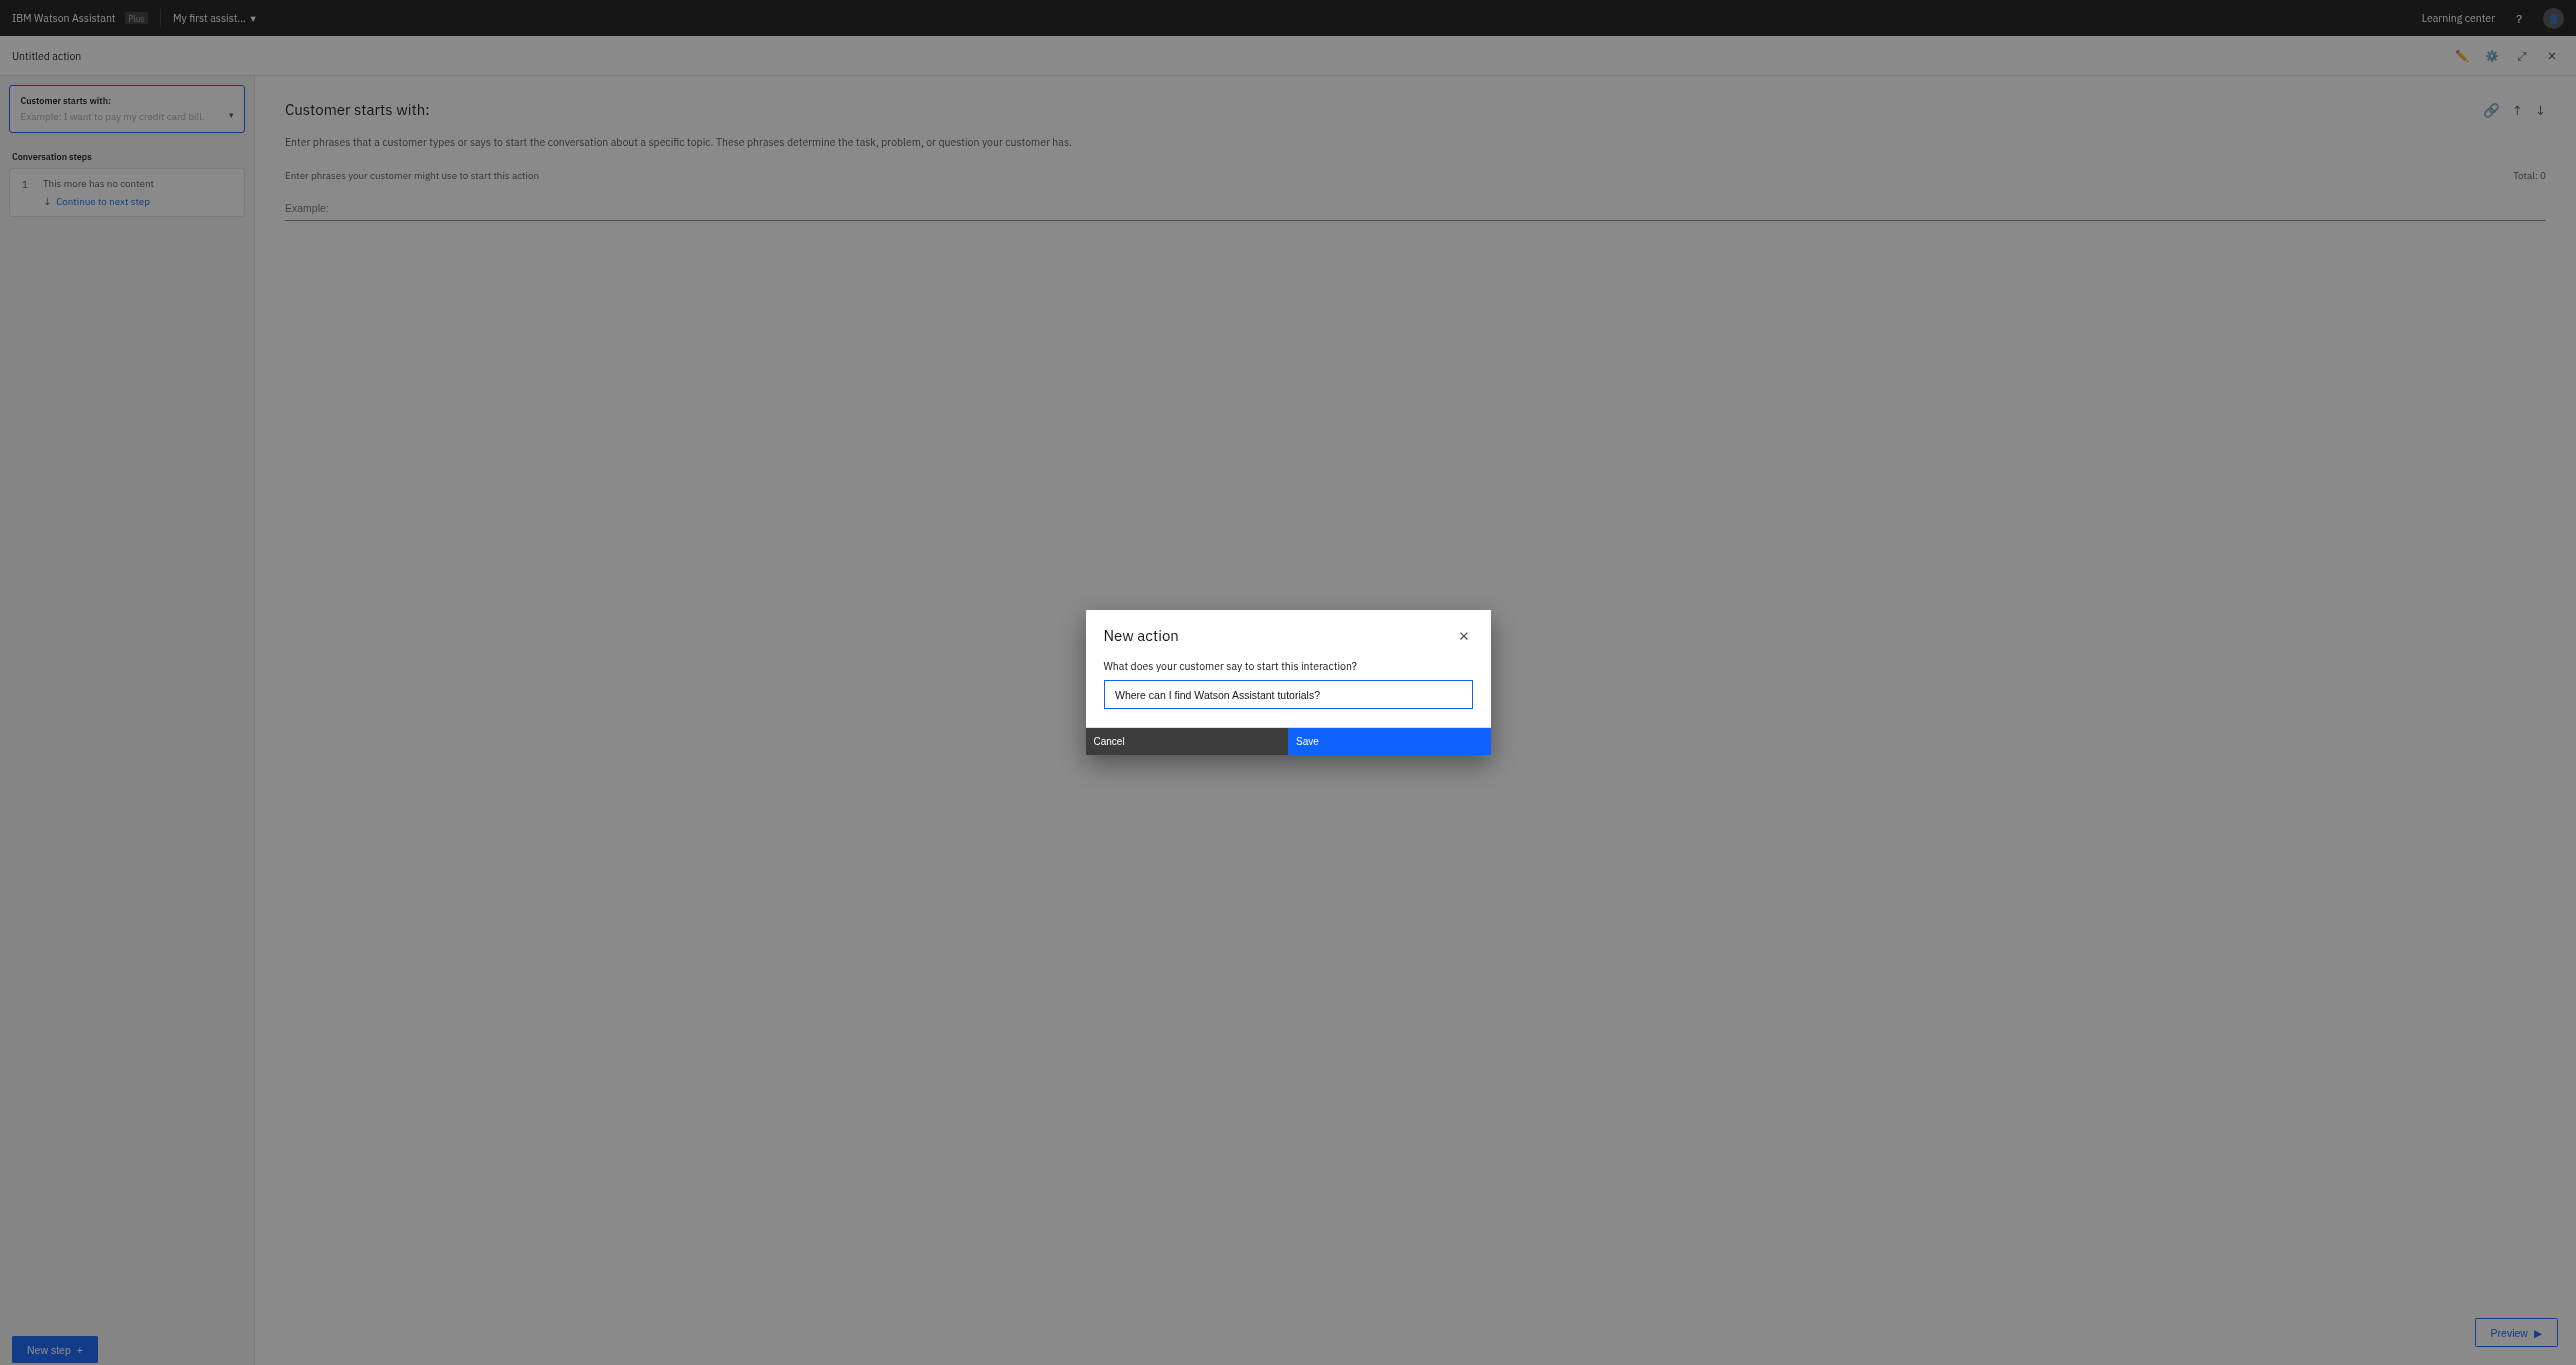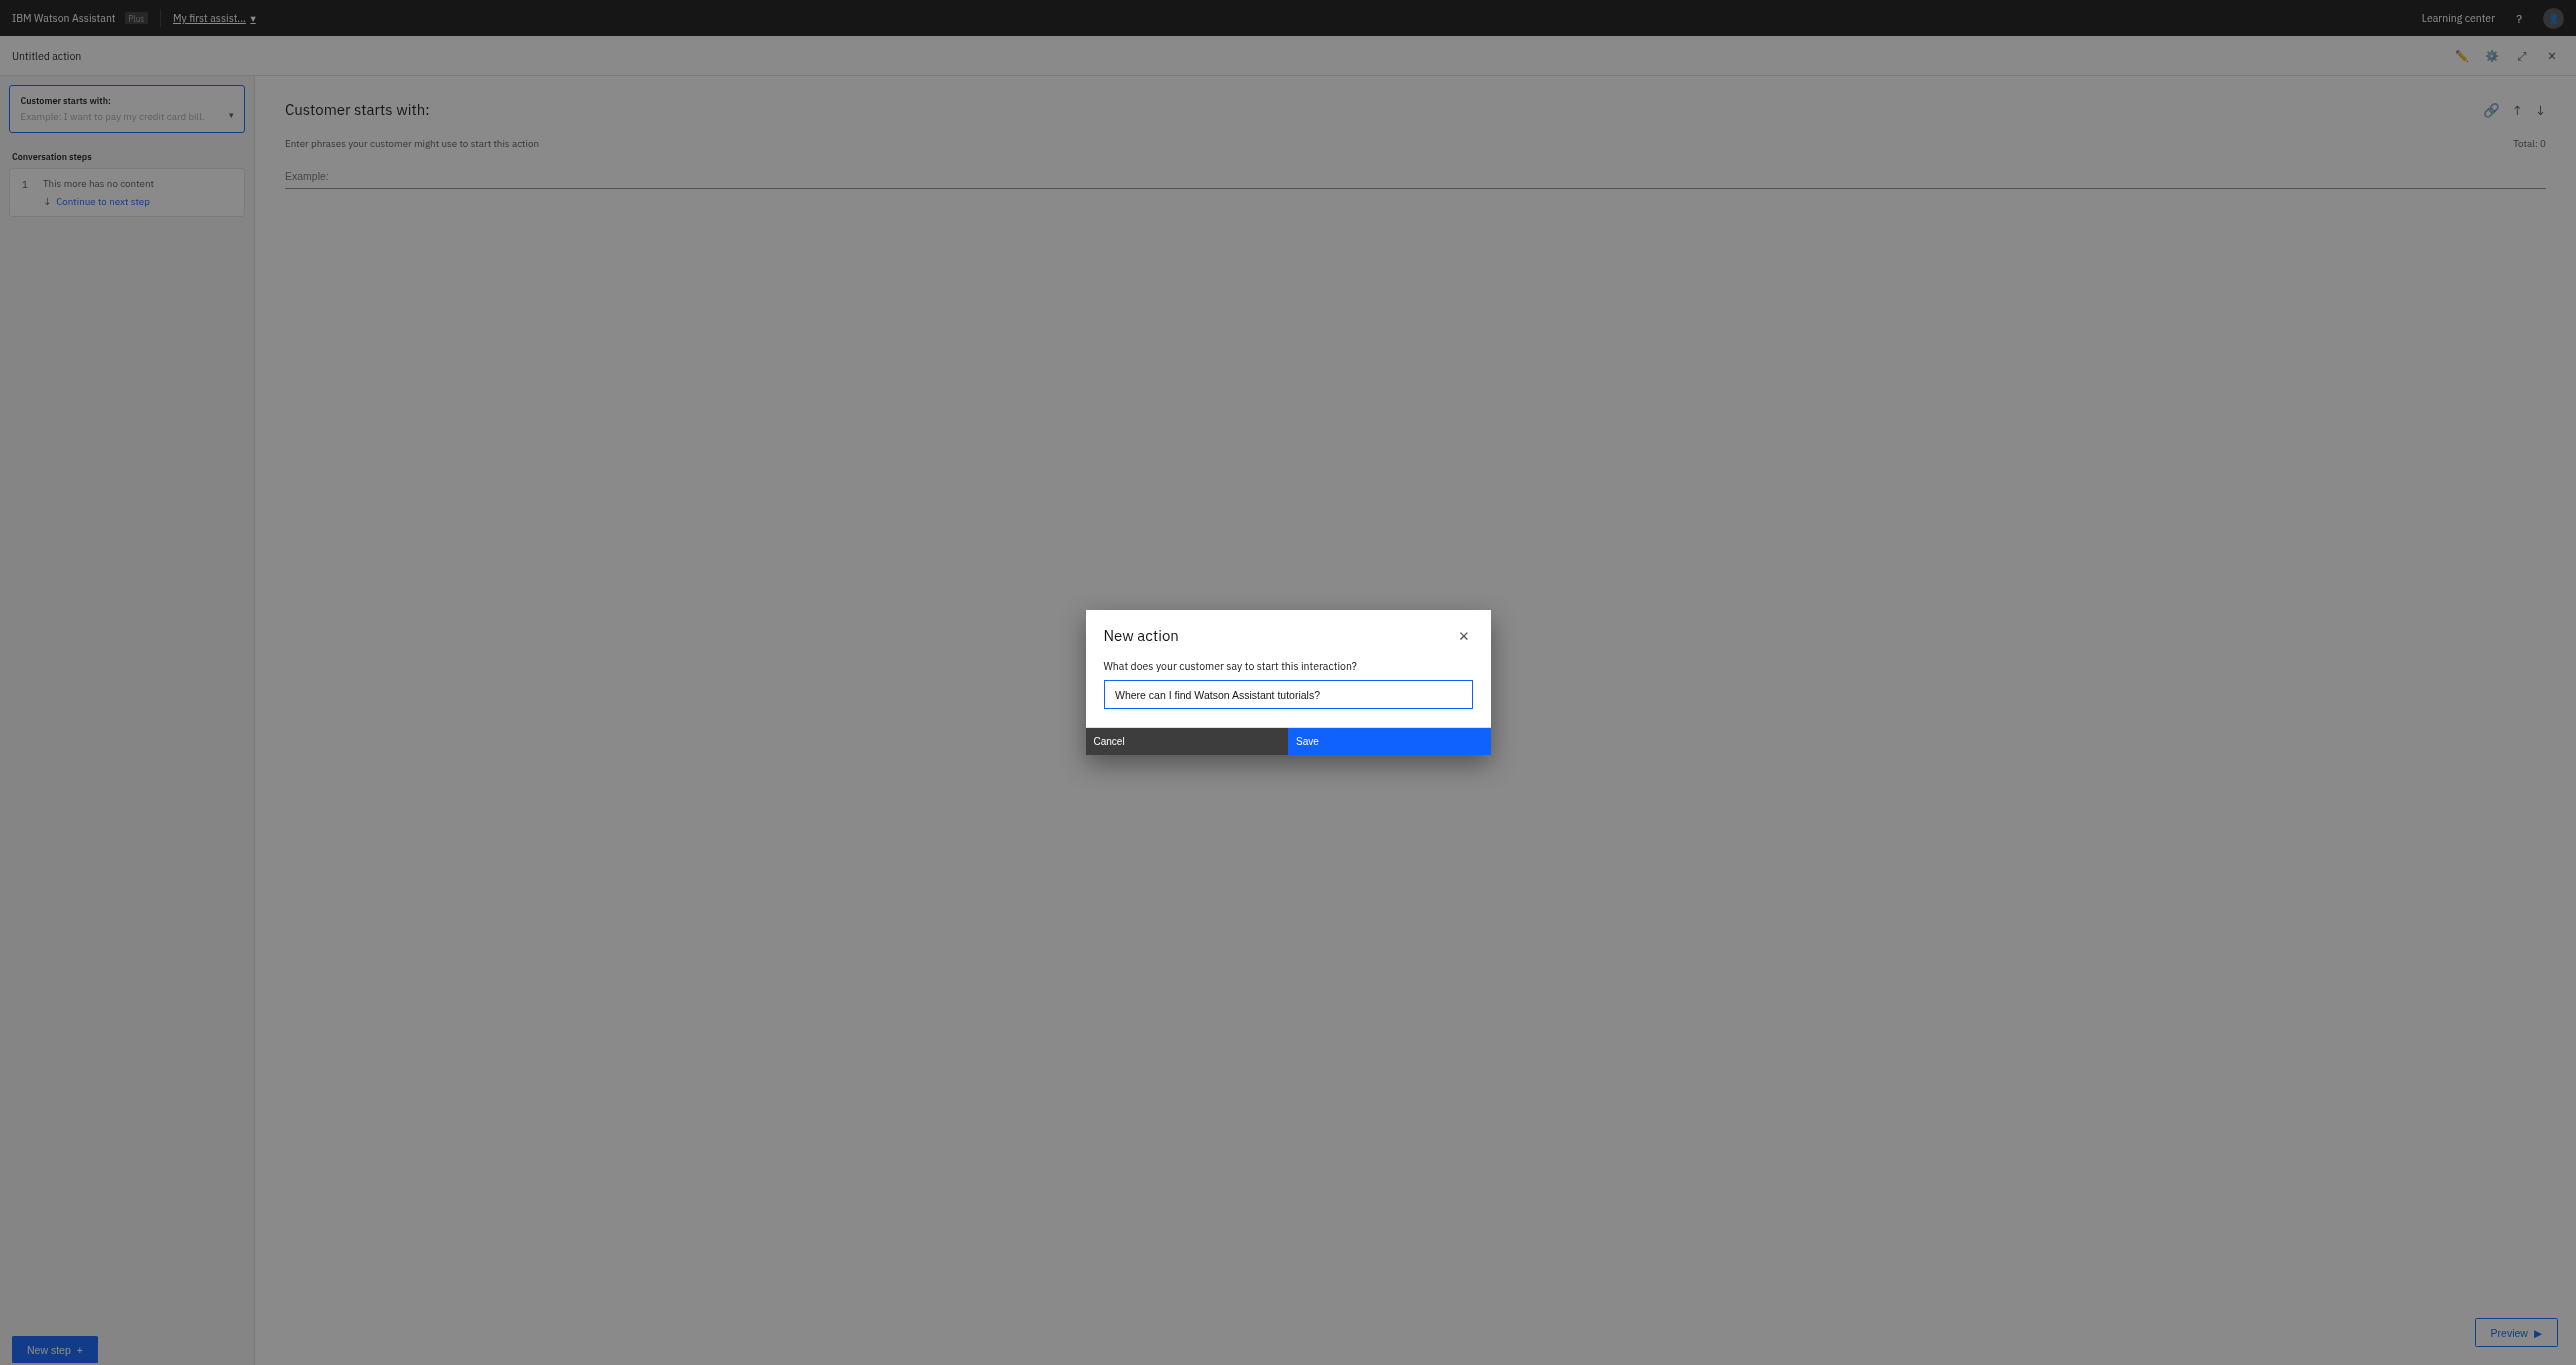--- a/index.html
+++ b/index.html
@@ -45,21 +45,20 @@
       background: #393939;
       margin: 0 12px;
     }
     .nav-assistant {
       display: flex;
       align-items: center;
       gap: 4.5px;
       color: #fff;
       font-size: 10.5px;
       cursor: pointer;
-      text-decoration: underline;
     }
     .nav-right {
       margin-left: auto;
       display: flex;
       align-items: center;
       gap: 12px;
       color: #fff;
       font-size: 10.5px;
     }
     .nav-icon-btn {
@@ -435,20 +434,21 @@
   <main class="right-content">
     <div class="content-header">
       <h1 class="content-title">Customer starts with:</h1>
       <div class="content-actions">
         <span class="content-action-icon">🔗</span>
         <span class="content-action-icon">↑</span>
         <span class="content-action-icon">↓</span>
       </div>
     </div>
     <div class="content-body">
+      <p>Enter phrases that a customer types or says to start the conversation about a specific topic. These phrases determine the task, problem, or question your customer has.</p>
     </div>
     <div class="phrases-section">
       <div class="phrases-header">
         <span class="phrases-label">Enter phrases your customer might use to start this action</span>
         <span class="phrases-total">Total: 0</span>
       </div>
       <input class="phrases-input" type="text" placeholder="Example:" style="">
     </div>
   </main>
 </div>

